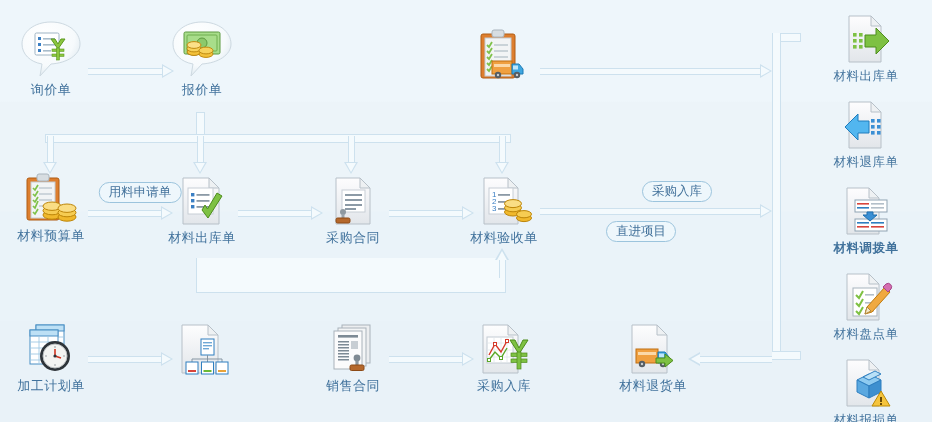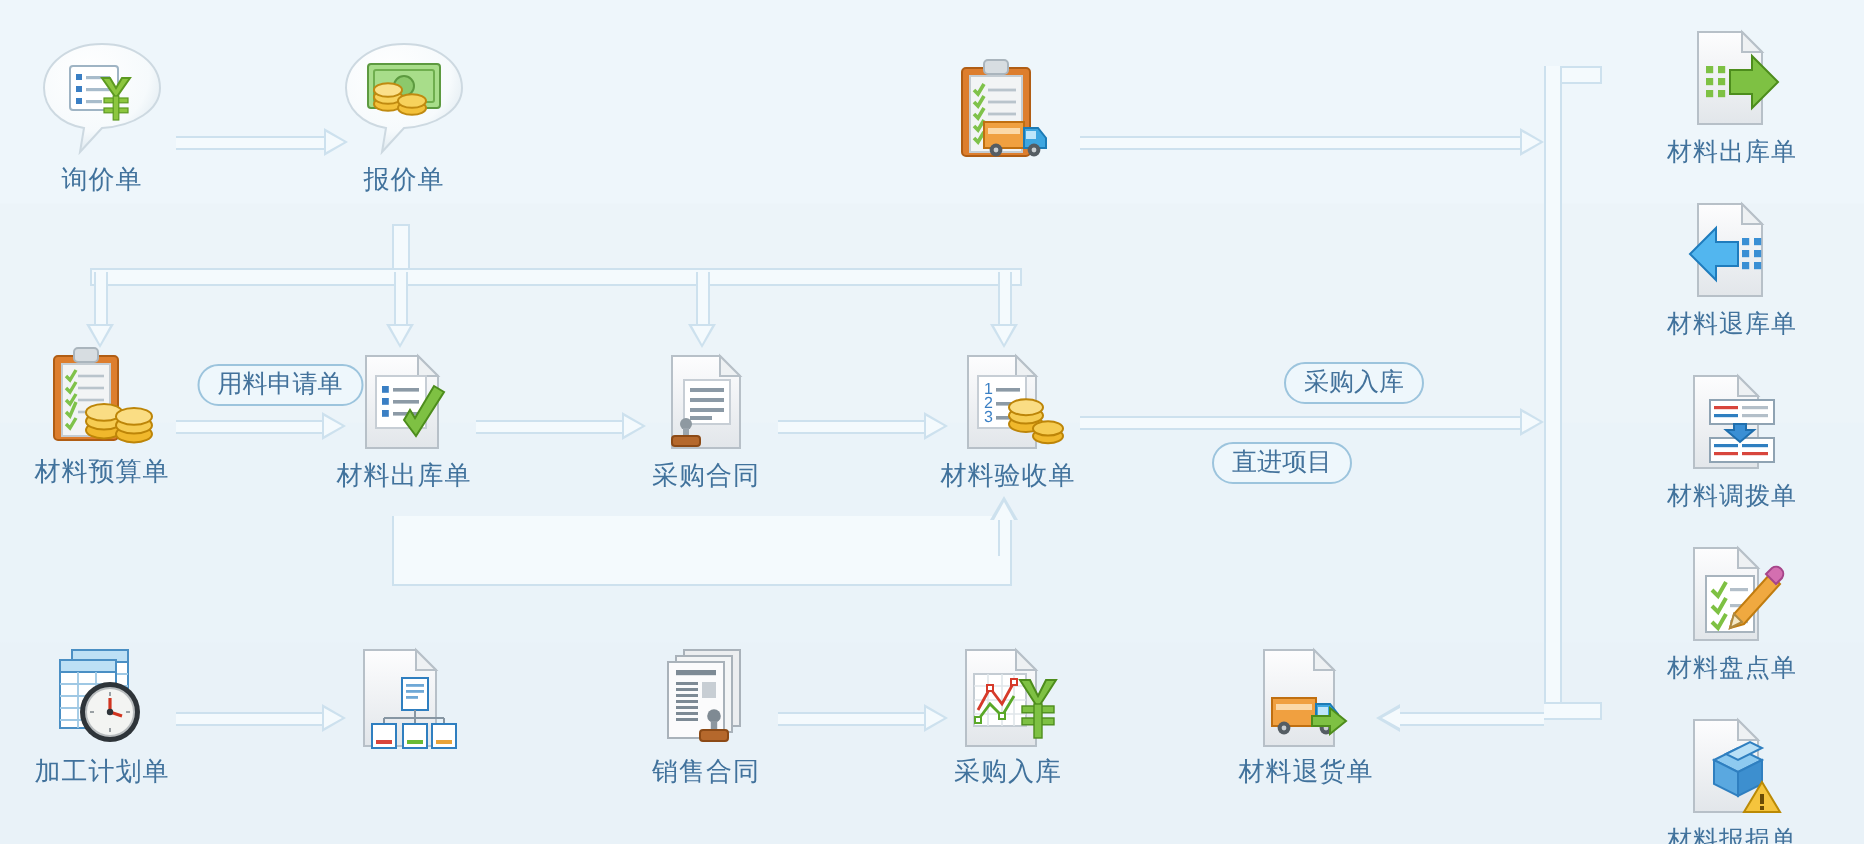--- a/index.html
+++ b/index.html
@@ -564,21 +564,21 @@
             <rect x="38" y="25" width="3.6" height="3.6"></rect>
           <rect x="32" y="31" width="3.6" height="3.6"></rect>
             <rect x="38" y="31" width="3.6" height="3.6"></rect>
         </g>
         <path d="M30 21 h-11 v-7 l-13 13 13 13 v-7 h11 Z" fill="#52b6ef" stroke="#1f7cbd"></path>
       </svg>
     </div>
     <span class="cap">材料退库单</span>
   </div>
 
-  <div class="node rt" style="left:866px;top:180px;">
+  <div class="node rt" style="left:866px;top:180px;font-weight:bold;">
     <div class="glyph">
       <svg width="54" height="52" viewBox="0 0 54 52">
         <path d="M8 2 h22 l10 10 v36 H8 Z" fill="url(#docg)" stroke="#b7c0c8"></path>
         <path d="M30 2 v10 h10 Z" fill="#eef1f3" stroke="#b7c0c8"></path>
         <rect x="16" y="14" width="32" height="12" fill="#ffffff" stroke="#8fa3b3"></rect>
         <g>
             <rect x="18" y="17" width="12" height="1.6" fill="#d8453c"></rect>
            <rect x="18" y="21" width="12" height="1.6" fill="#2f7fc0"></rect>
            <rect x="32" y="17" width="13" height="1.6" fill="#b3bfc9"></rect>
            <rect x="32" y="21" width="13" height="1.6" fill="#b3bfc9"></rect>

